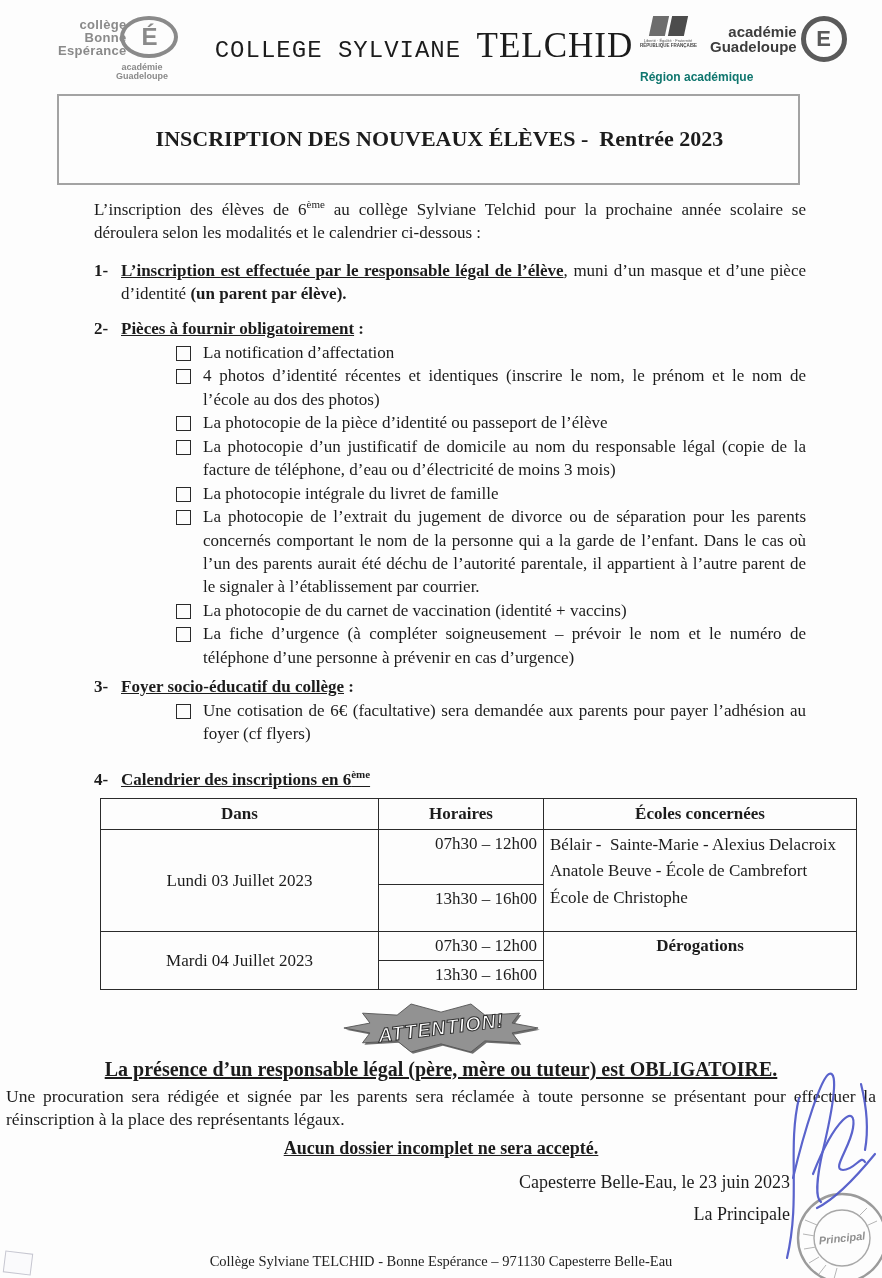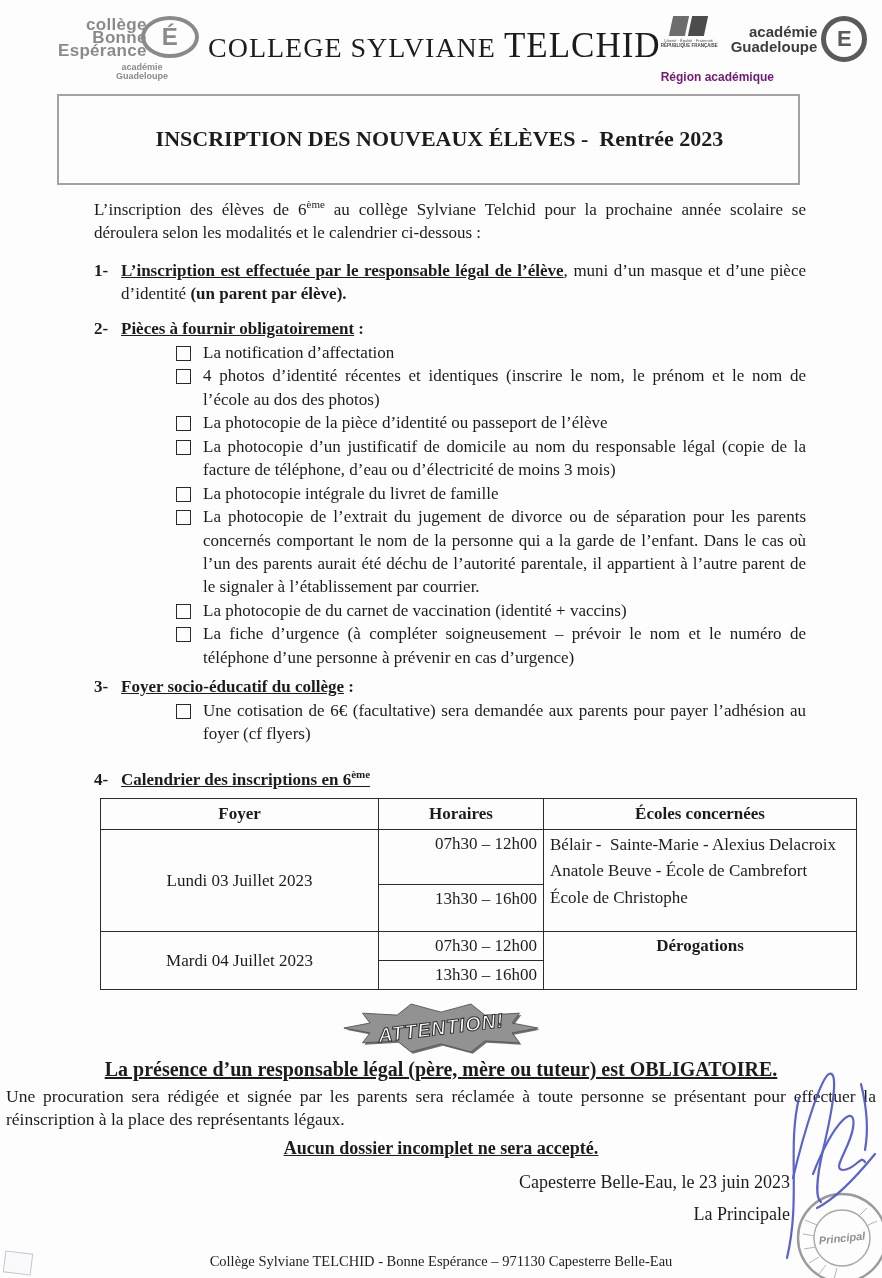--- a/index.html
+++ b/index.html
@@ -14,47 +14,47 @@
   }
   
   .hdr{
     display:flex;align-items:flex-start;
     padding:16px 30px 0 58px;
     height:74px;
   }
   .logo-left{width:150px;flex:0 0 auto;color:#8a8a8a;
     font-family:"Liberation Sans","DejaVu Sans",sans-serif;}
   .ll-top{display:flex;align-items:center;}
-  .ll-name{font-weight:bold;font-size:17px;line-height:13px;text-align:right;letter-spacing:.3px;}
+  .ll-name{font-weight:bold;font-size:13px;line-height:13px;text-align:right;letter-spacing:.3px;}
   .ll-oval{
     margin-left:-6px;
     width:50px;height:34px;border:4px solid #8a8a8a;border-radius:50%;
     display:flex;align-items:center;justify-content:center;
     font-weight:bold;font-size:24px;color:#8a8a8a;flex:0 0 auto;
   }
   .ll-acad{font-weight:bold;font-size:9px;line-height:9px;text-align:center;margin:5px 0 0 18px;}
   .school-title{flex:1;text-align:center;margin-top:10px;white-space:nowrap;}
-  .st-reg{font-size:28px;letter-spacing:1px;}
+  .st-reg{font-size:24px;letter-spacing:1px;font-family:Liberation Mono, monospace;}
   .st-big{font-size:35px;letter-spacing:1px;}
   .logo-right{flex:0 0 auto;width:212px;font-family:"Liberation Sans","DejaVu Sans",sans-serif;color:#3a3a3a;}
   .rf-row{display:flex;align-items:flex-start;gap:14px;}
   .rf-logo{width:56px;text-align:center;}
   .rf-flag{display:flex;justify-content:center;gap:3px;height:20px;margin-bottom:2px;}
   .rf-flag i{display:block;width:16px;background:#4c4c4c;transform:skewX(-12deg);}
   .rf-flag i:first-child{background:#6d6d6d;}
   .rf-motto{font-size:4px;color:#555;white-space:nowrap;}
   .rf-name{font-size:4.5px;font-weight:bold;color:#444;white-space:nowrap;}
   .acad-logo{display:flex;align-items:center;}
   .acad-text{font-weight:bold;font-size:15px;line-height:15px;text-align:right;color:#3d3d3d;}
   .acad-circle{
     margin-left:4px;width:36px;height:36px;border:5px solid #5a5a5a;border-radius:50%;
     display:flex;align-items:center;justify-content:center;
     font-weight:bold;font-size:22px;color:#5a5a5a;flex:0 0 auto;
   }
-  .region{font-weight:bold;font-size:12px;color:#701a75;margin-top:8px;}
+  .region{font-weight:bold;font-size:12px;color:#0f766e;margin-top:8px;}
   
   .banner{
     margin:4px 82px 0 57px;
     border:2px solid #a3a3a3;
     text-align:center;
     padding:4px 0 5px 0;
     font-size:22px;font-weight:bold;
     white-space:pre-wrap;
   }
   
@@ -229,21 +229,21 @@
     </div>
 
     <div class="num-item" style="margin-top:22px;">
       <span class="num">4-</span>
       <div><span class="sec-title"><span>Calendrier des inscriptions en 6</span><sup>ème</sup></span></div>
     </div>
 
     <table class="cal">
       <thead>
         <tr>
-          <th>Foyer</th>
+          <th>Dans</th>
           <th>Horaires</th>
           <th>Écoles concernées</th>
         </tr>
       </thead>
       <tbody>
         <tr>
           <td class="date-cell" rowspan="2">Lundi 03 Juillet 2023</td>
           <td class="slot-cell slot-tall">07h30 – 12h00</td>
           <td class="schools-cell" rowspan="2">
             <div>Bélair -  Sainte-Marie - Alexius Delacroix</div>

